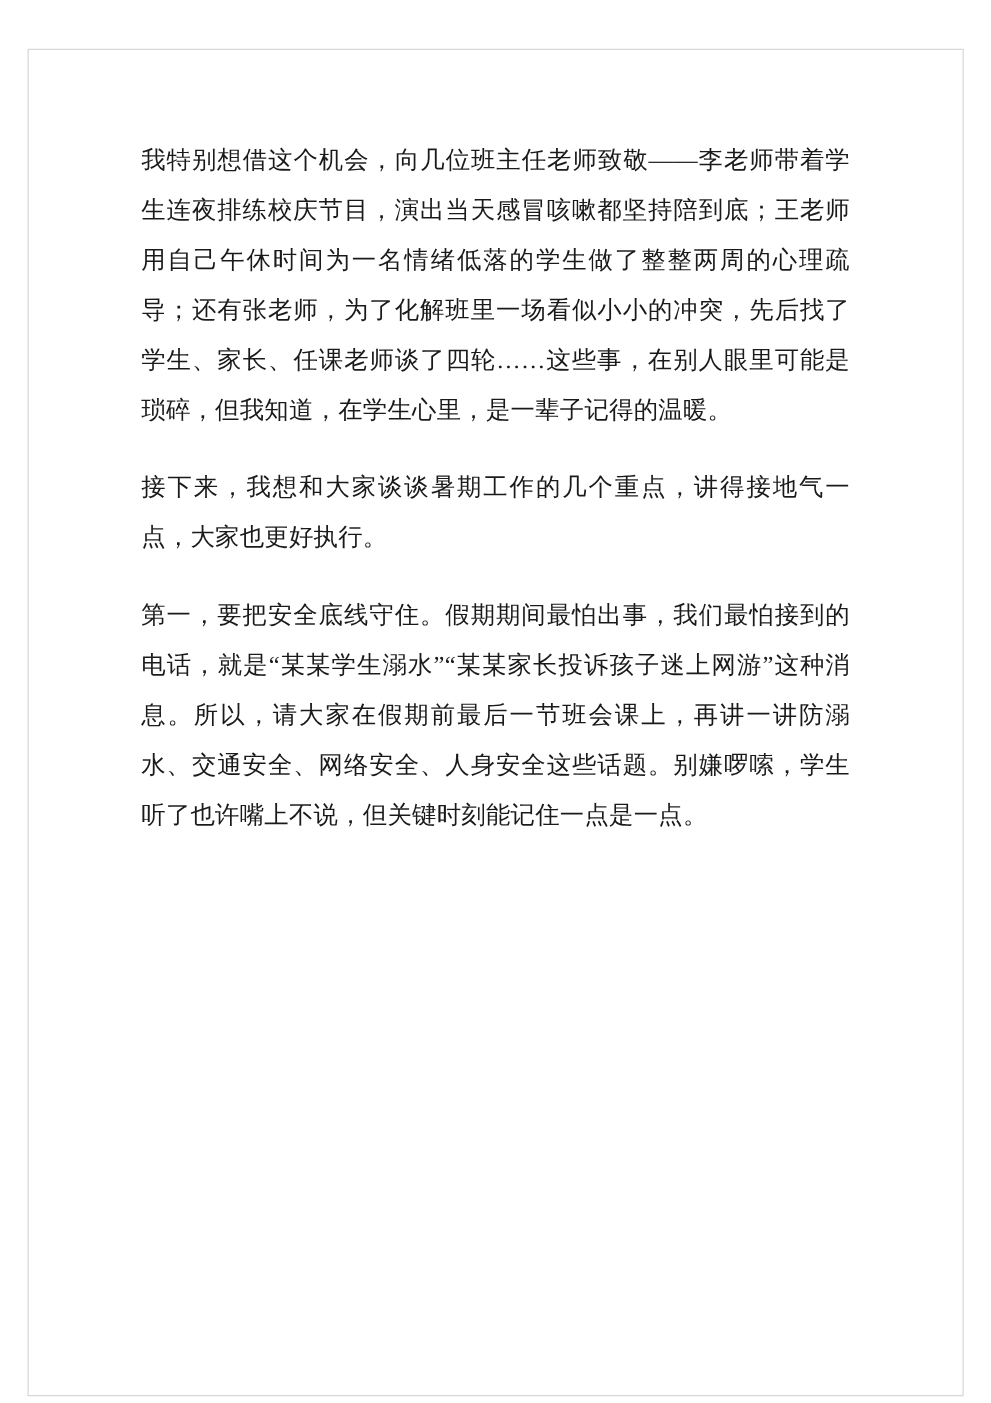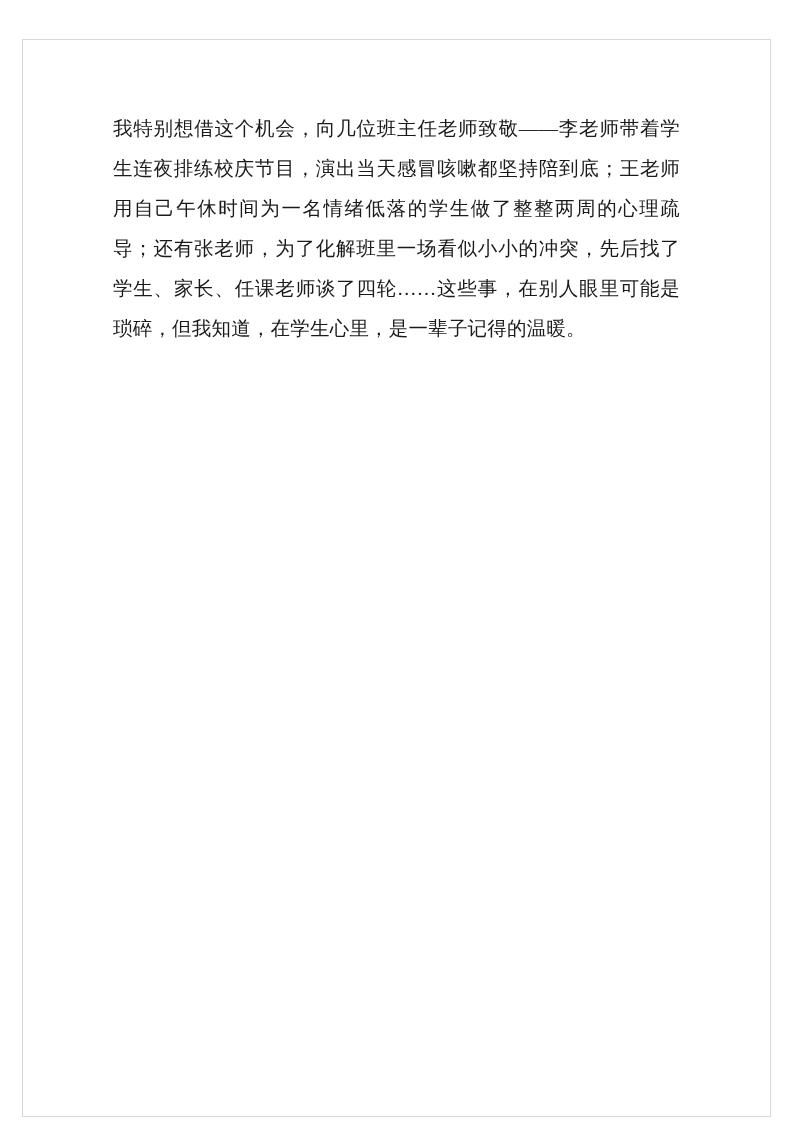--- a/index.html
+++ b/index.html
@@ -48,14 +48,16 @@
     margin-bottom: 0;
   }
 </style>
 </head>
 <body>
 
 <div class="page">
   <div class="page-border"></div>
   <div class="content">
     <p class="para">我特别想借这个机会，向几位班主任老师致敬——李老师带着学生连夜排练校庆节目，演出当天感冒咳嗽都坚持陪到底；王老师用自己午休时间为一名情绪低落的学生做了整整两周的心理疏导；还有张老师，为了化解班里一场看似小小的冲突，先后找了学生、家长、任课老师谈了四轮……这些事，在别人眼里可能是琐碎，但我知道，在学生心里，是一辈子记得的温暖。</p>
+    <p class="para">接下来，我想和大家谈谈暑期工作的几个重点，讲得接地气一点，大家也更好执行。</p>
+    <p class="para">第一，要把安全底线守住。假期期间最怕出事，我们最怕接到的电话，就是“某某学生溺水”“某某家长投诉孩子迷上网游”这种消息。所以，请大家在假期前最后一节班会课上，再讲一讲防溺水、交通安全、网络安全、人身安全这些话题。别嫌啰嗦，学生听了也许嘴上不说，但关键时刻能记住一点是一点。</p>
   </div>
 </div>
 
 </body></html>

